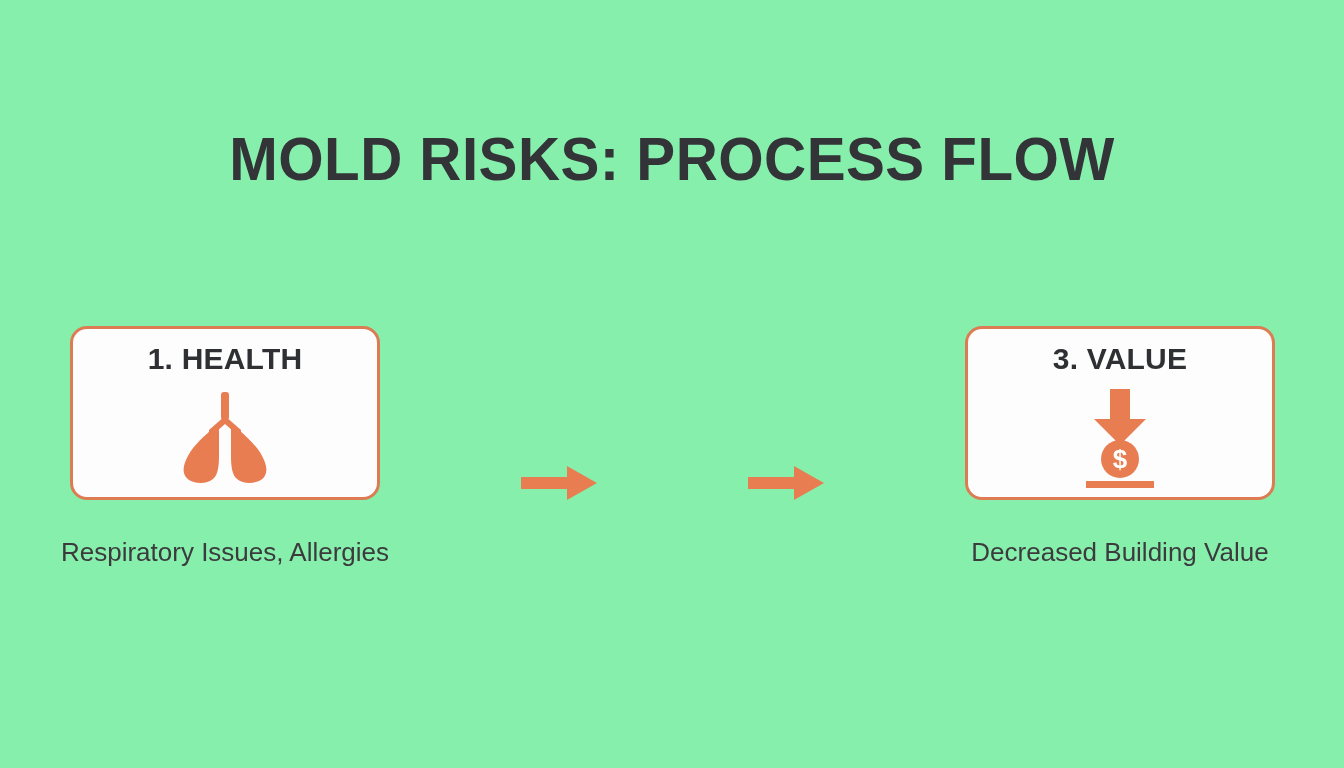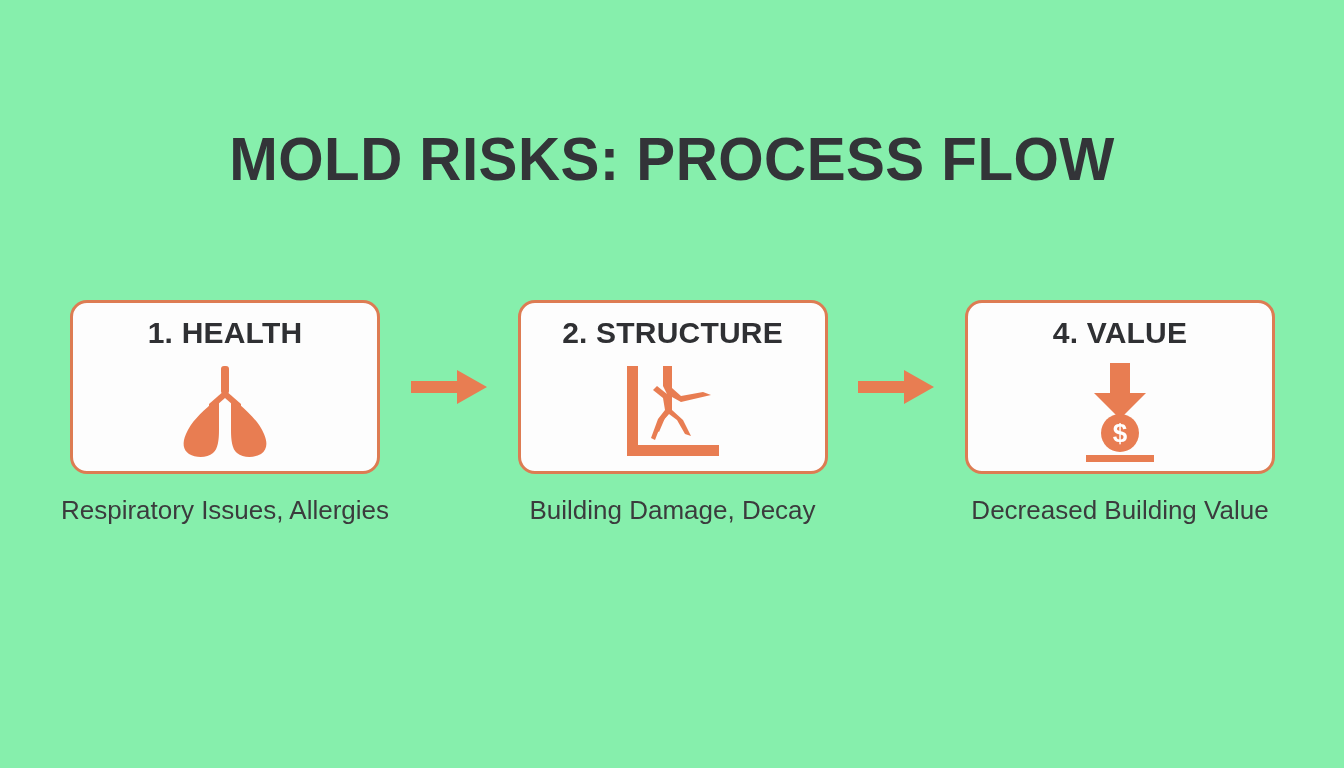--- a/index.html
+++ b/index.html
@@ -41,21 +41,21 @@
 
   
   .flow-row {
     position: absolute;
     top: 300px;
     left: 70px;
     width: 1205px;
     height: 270px;
     display: flex;
     flex-direction: row;
-    align-items: flex-start;
+    align-items: flex-end;
     justify-content: space-between;
   }
 
   .step {
     width: 310px;
     display: flex;
     flex-direction: column;
     align-items: center;
   }
 
@@ -86,21 +86,21 @@
 
   .step-icon {
     flex: 1;
     display: flex;
     align-items: center;
     justify-content: center;
     width: 100%;
   }
 
   .step-caption {
-    margin-top: 20px;
+    margin-top: 36px;
     font-size: 26px;
     color: #3b3b3d;
     line-height: 1.3;
     text-align: center;
     font-weight: normal;
     width: 330px;
   }
 
   
   .connector {
@@ -146,51 +146,30 @@
       </div>
       <div class="step-caption">Respiratory Issues, Allergies</div>
     </div>
 
     <div class="connector">
       <svg width="80" height="40" viewBox="0 0 80 40" xmlns="http://www.w3.org/2000/svg">
         <path d="M2 14 L48 14 L48 3 L78 20 L48 37 L48 26 L2 26 Z" fill="#e87d52"></path>
       </svg>
     </div>
 
-    <div class="step">
-      <div class="step-card">
-        <div class="step-heading">2. STRUCTURE</div>
-        <div class="step-icon">
-          <svg width="108" height="100" viewBox="0 0 108 100" xmlns="http://www.w3.org/2000/svg">
-            <g fill="#e87d52">
-
-              <rect x="8" y="4" width="11" height="90"></rect>
-              <rect x="8" y="83" width="92" height="11"></rect>
-
-              <path d="M44 4 L53 4 L53 26 L62 34 L84 30 L92 33 L62 40 L53 35 L53 48
-                       L64 58 L72 74 L66 72 L58 58 L50 52 L43 60 L36 78 L32 76
-                       L39 57 L46 48 L44 36 L34 28 L38 24 L48 32 L44 24 Z"></path>
-
-              <path d="M53 48 L46 56 L40 70 L37 68 L44 53 L51 45 Z"></path>
-            </g>
-          </svg>
-        </div>
-      </div>
-      <div class="step-caption">Building Damage, Decay</div>
-    </div>
 
     <div class="connector">
       <svg width="80" height="40" viewBox="0 0 80 40" xmlns="http://www.w3.org/2000/svg">
         <path d="M2 14 L48 14 L48 3 L78 20 L48 37 L48 26 L2 26 Z" fill="#e87d52"></path>
       </svg>
     </div>
 
     <div class="step">
       <div class="step-card">
-        <div class="step-heading">4. VALUE</div>
+        <div class="step-heading">3. VALUE</div>
         <div class="step-icon">
           <svg width="96" height="102" viewBox="0 0 96 102" xmlns="http://www.w3.org/2000/svg">
             <g fill="#e87d52">
 
               <path d="M38 2 L58 2 L58 32 L74 32 L48 58 L22 32 L38 32 Z"></path>
 
               <circle cx="48" cy="72" r="19"></circle>
 
               <rect x="14" y="94" width="68" height="7"></rect>
             </g>

